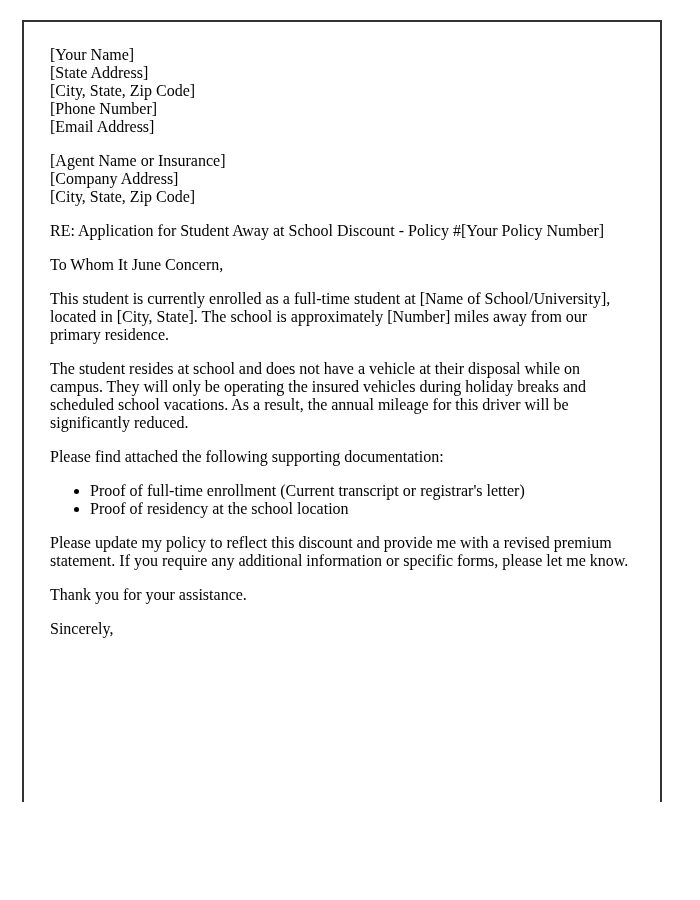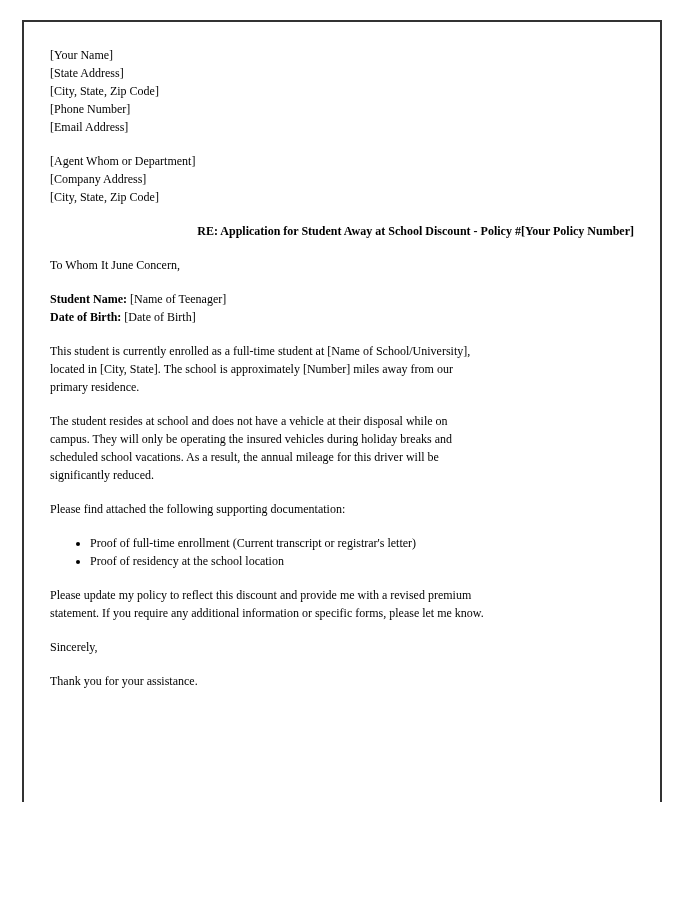--- a/index.html
+++ b/index.html
@@ -19,26 +19,26 @@
     left: 22px;
     top: 20px;
     width: 640px;
     height: 782px;
     box-sizing: border-box;
     background: #ffffff;
     border: 2px solid #333333;
     border-bottom: none;
     padding: 8px 26px 0 26px;
     overflow: hidden;
-    font-size: 12px;
+    font-size: 16px;
     line-height: 18px;
   }
   .doc p { margin: 16px 0; }
   .block .line { display: block; }
-  .bold { font-weight: bold; text-align: right; }
+  .bold { font-weight: normal; }
   .multi { white-space: pre-line; }
   .doc ul {
     margin: 16px 0;
     padding-left: 40px;
     font-family: Liberation Serif, serif;
   }
   .doc li { line-height: 18px; }
 </style>
 </head>
 <body>
@@ -48,51 +48,47 @@
   <p class="block">
     <span class="line">[Your Name]</span>
     <span class="line">[State Address]</span>
     <span class="line">[City, State, Zip Code]</span>
     <span class="line">[Phone Number]</span>
     <span class="line">[Email Address]</span>
   </p>
 
 
   <p class="block">
-    <span class="line">[Agent Whom or Department]</span>
+    <span class="line">[Agent Name or Insurance]</span>
     <span class="line">[Company Address]</span>
     <span class="line">[City, State, Zip Code]</span>
   </p>
 
   <p class="bold">RE: Application for Student Away at School Discount - Policy #[Your Policy Number]</p>
 
   <p>To Whom It June Concern,</p>
 
 
-  <p class="block">
-    <span class="line"><strong class="bold">Student Name:</strong> <span>[Name of Teenager]</span></span>
-    <span class="line"><strong class="bold">Date of Birth:</strong> <span>[Date of Birth]</span></span>
-  </p>
 
   <p class="multi">This student is currently enrolled as a full-time student at [Name of School/University],
 located in [City, State]. The school is approximately [Number] miles away from our
 primary residence.</p>
 
   <p class="multi">The student resides at school and does not have a vehicle at their disposal while on
 campus. They will only be operating the insured vehicles during holiday breaks and
 scheduled school vacations. As a result, the annual mileage for this driver will be
 significantly reduced.</p>
 
   <p>Please find attached the following supporting documentation:</p>
 
   <ul>
     <li>Proof of full-time enrollment (Current transcript or registrar's letter)</li>
     <li>Proof of residency at the school location</li>
   </ul>
 
   <p class="multi">Please update my policy to reflect this discount and provide me with a revised premium
 statement. If you require any additional information or specific forms, please let me know.</p>
 
+  <p>Thank you for your assistance.</p>
+
   <p>Sincerely,</p>
-
-  <p>Thank you for your assistance.</p>
 
 </div>
 
 </body></html>

